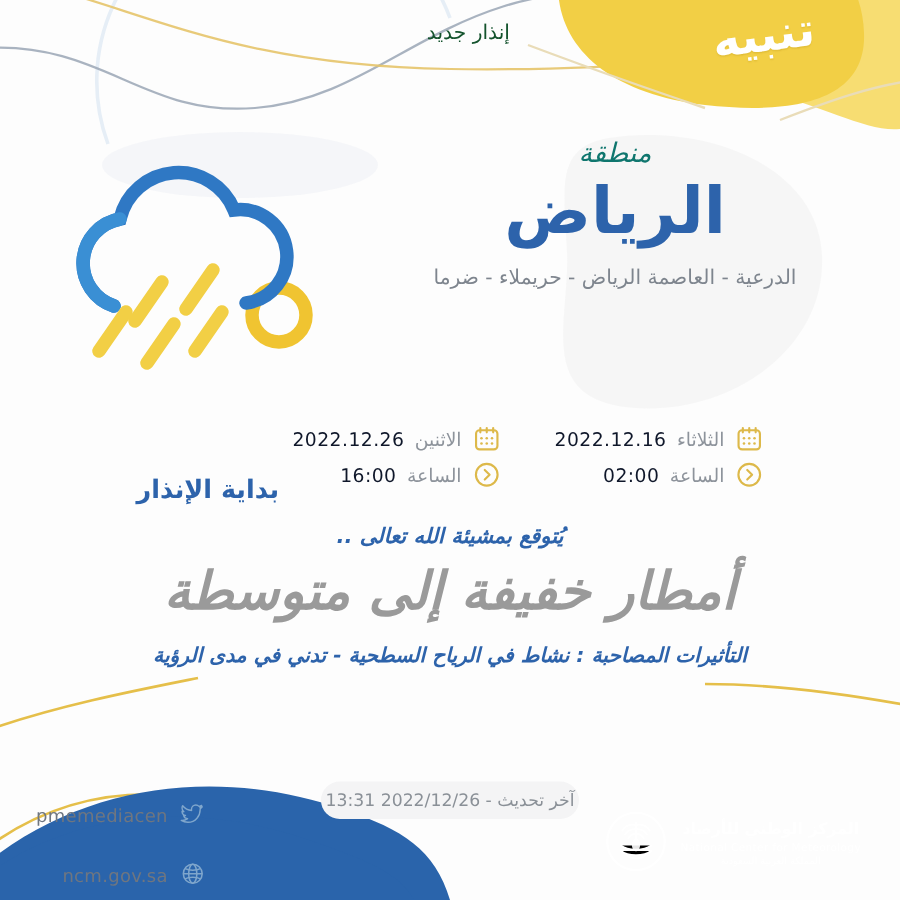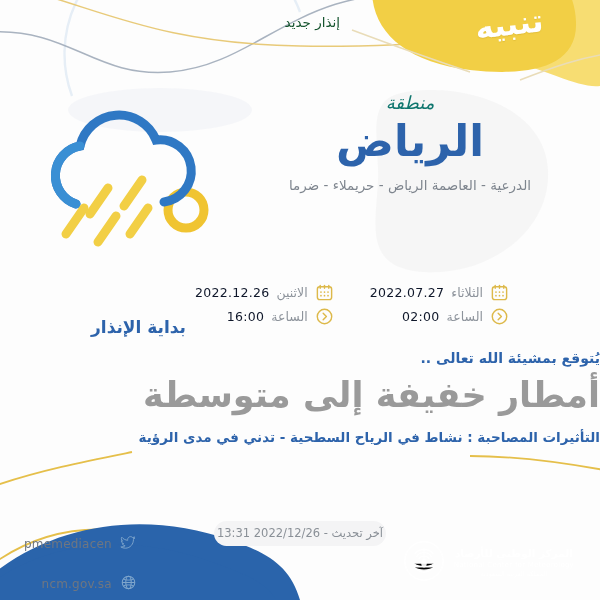--- a/index.html
+++ b/index.html
@@ -104,21 +104,23 @@
     white-space:nowrap;
   }
   .tl-word{font-size:12.5px;color:#8d939b;}
   .tl-val{font-size:12.5px;color:#0f172a;letter-spacing:.3px;}
   .ic{width:19px;height:19px;flex:0 0 19px;display:block;}
 
   
   #forecast{
     position:absolute;
     top:350px;left:0;right:0;
+    text-align:center;
     z-index:5;
+    font-style:italic;
   }
   #expect-line{
     font-size:14px;
     color:#2d63ab;
     font-weight:bold;
   }
   #headline{
     margin-top:9px;
     font-size:35px;
     font-weight:bold;
@@ -253,21 +255,21 @@
                 <circle cx="6.3" cy="9.6" r=".9"></circle>
                   <circle cx="10" cy="9.6" r=".9"></circle>
                   <circle cx="13.7" cy="9.6" r=".9"></circle>
                 <circle cx="6.3" cy="13.3" r=".9"></circle>
                   <circle cx="10" cy="13.3" r=".9"></circle>
                   <circle cx="13.7" cy="13.3" r=".9"></circle>
               </g>
             </svg>
           </span>
           <span class="tl-word">الثلاثاء</span>
-          <span class="tl-val">2022.07.27</span>
+          <span class="tl-val">2022.12.16</span>
         </div>
         <div class="time-line">
           <span class="ic">
             <svg viewBox="0 0 20 20" width="19" height="19">
               <circle cx="10" cy="10" r="7.6" fill="none" stroke="#ddb94a" stroke-width="1.5"></circle>
               <path d="M8.6,6.6 L12,10 L8.6,13.4" fill="none" stroke="#ddb94a" stroke-width="1.5" stroke-linecap="round" stroke-linejoin="round"></path>
             </svg>
           </span>
           <span class="tl-word">الساعة</span>
           <span class="tl-val">02:00</span>

